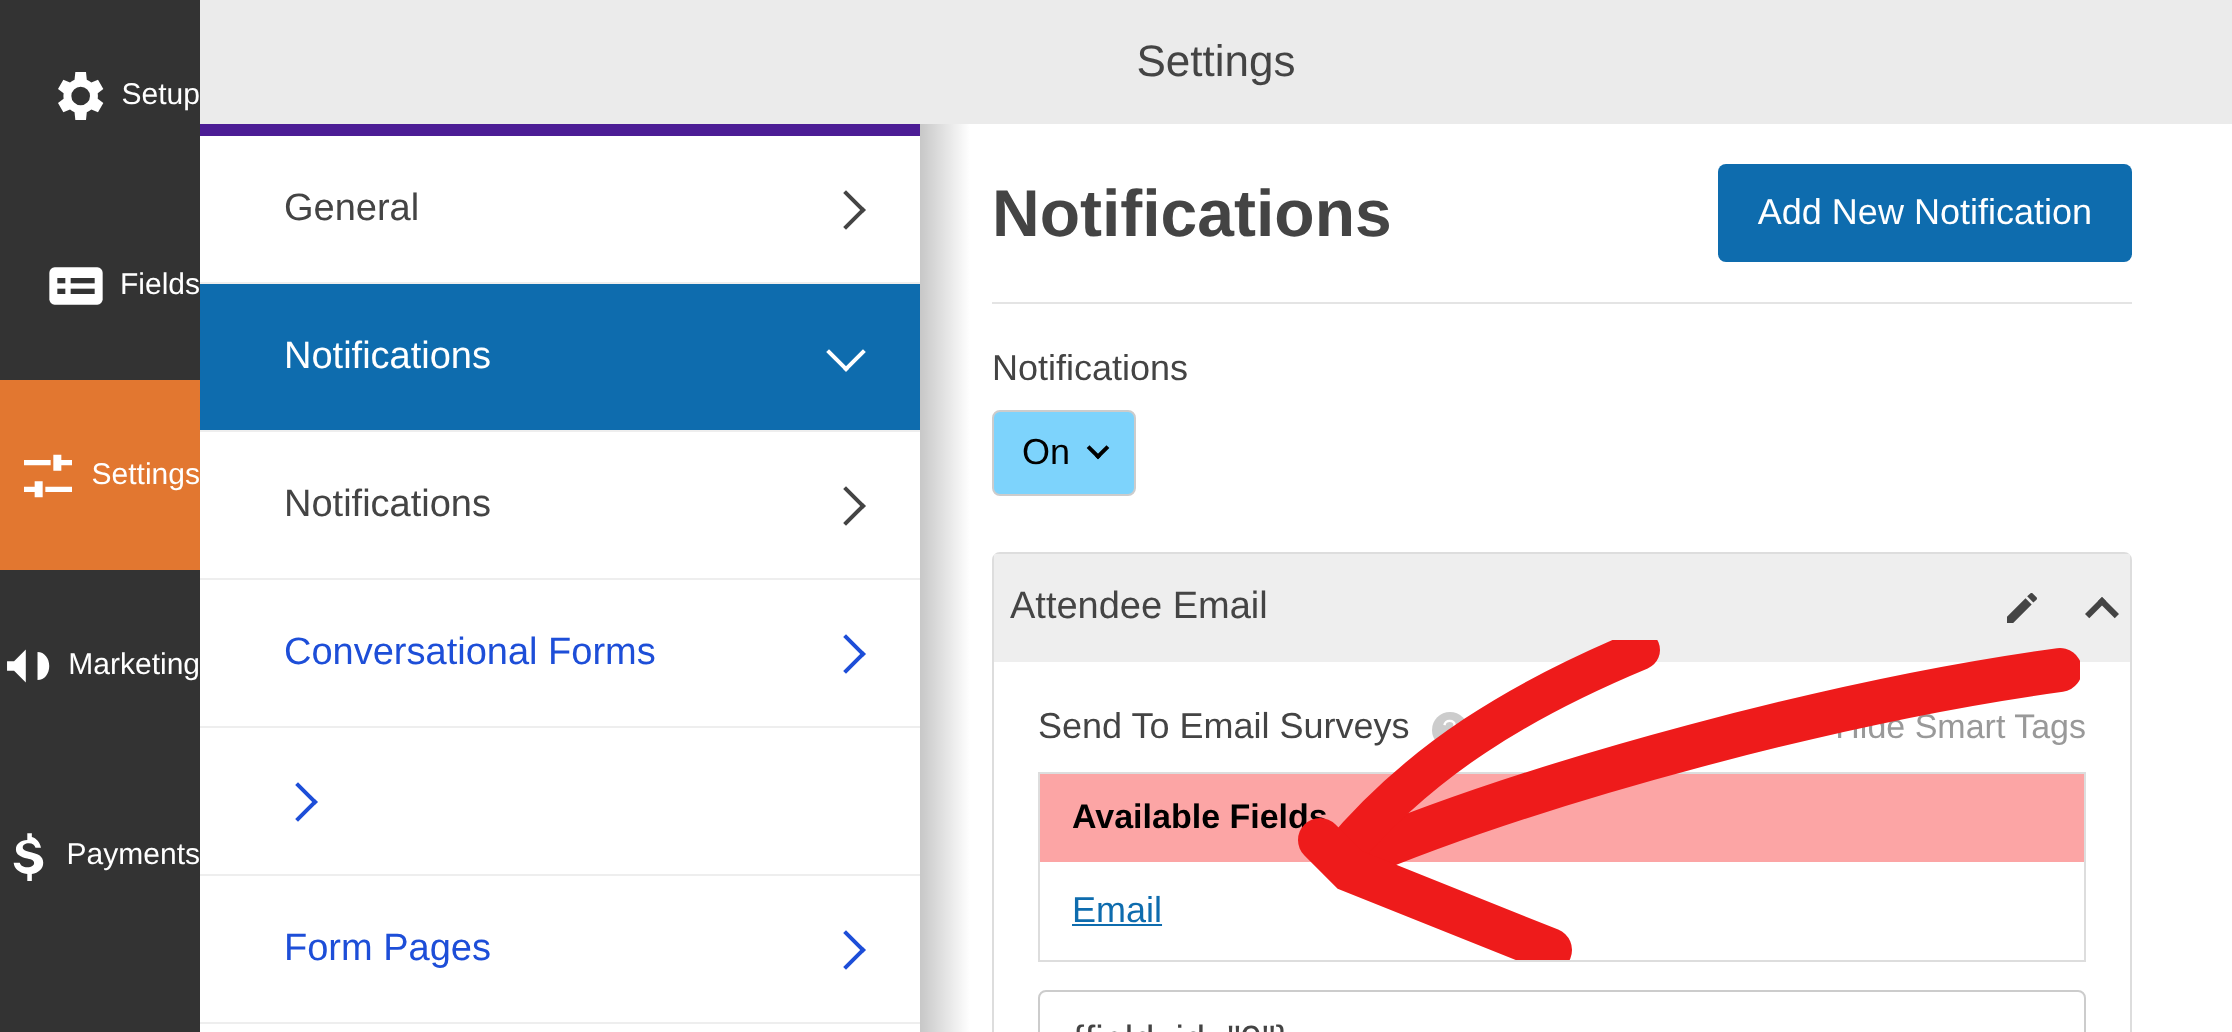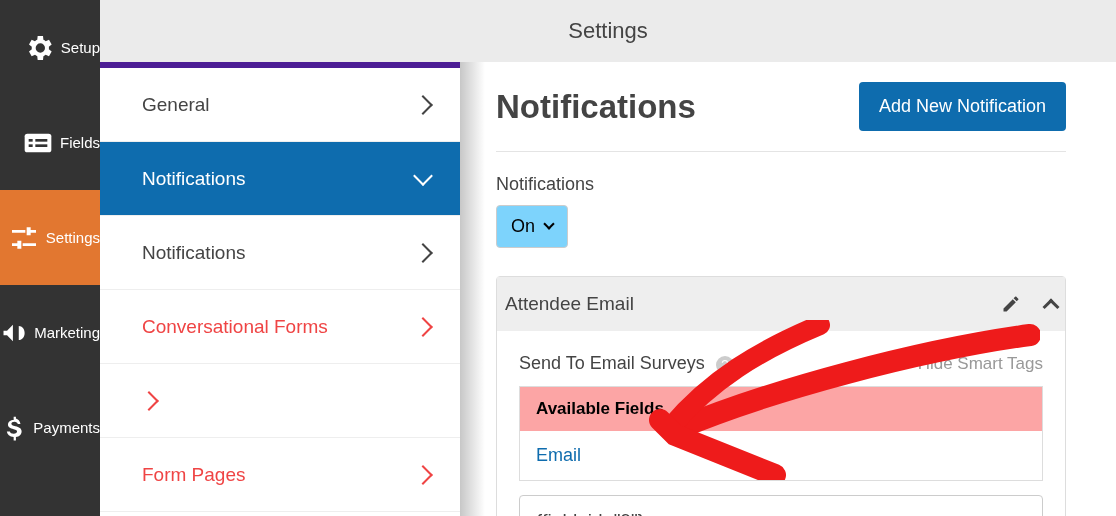--- a/index.html
+++ b/index.html
@@ -5,42 +5,42 @@
 *{box-sizing:border-box;margin:0;padding:0;font-family:-apple-system,BlinkMacSystemFont,"Segoe UI",Helvetica,Arial,sans-serif}
 body{width:1116px;height:516px;display:flex;background:#ebebeb;overflow:hidden;position:relative}
 .rail{width:100px;background:#333;display:flex;flex-direction:column;flex-shrink:0}
 .rail-item{height:95px;display:flex;flex-direction:row;align-items:center;justify-content:flex-end;color:#fff;cursor:pointer;gap:6px}
 .rail-item.active{background:#e27730}
 .rail-item svg{width:32px;height:32px;fill:#fff}
 .rail-label{font-size:15px}
 .sub{width:360px;background:#fff;margin-top:62px;flex-shrink:0;border-top:6px solid #4c1d95;position:relative;z-index:2}
 .sub-item{height:74px;display:flex;align-items:center;justify-content:space-between;padding:0 30px 0 42px;font-size:19px;color:#444;border-bottom:1px solid #eee;cursor:pointer}
 .sub-item.active{background:#0e6cae;color:#fff}
-.sub-item.dim{color:#ef4444}
+.sub-item.dim{color:#1d4ed8}
 .chev{width:14px;height:14px;border-right:2px solid currentColor;border-bottom:2px solid currentColor;transform:rotate(-45deg)}
 .chev.down{transform:rotate(45deg);margin-top:-6px}
 .chev.up{transform:rotate(-135deg);margin-top:6px}
 .topbar{position:absolute;left:100px;right:0;top:0;height:62px;background:#ebebeb;display:flex;align-items:center;justify-content:center;color:#444;font-size:22px;z-index:1}
 .main{flex:1;padding:62px 50px 0 36px;background:#fff;margin-top:0;position:relative}
 .main-inner{padding-top:20px}
 .main-head{display:flex;justify-content:space-between;align-items:center;padding-bottom:20px;border-bottom:1px solid #e4e4e4}
 .h1{font-size:33px;font-weight:600;color:#444}
 .btn-primary{background:#0e6cae;color:#fff;border:none;padding:14px 20px;font-size:18px;border-radius:4px;cursor:pointer}
 .sec-label{margin-top:22px;font-size:18px;color:#444}
 .select{margin-top:10px;border:1px solid #ccc;border-radius:4px;padding:10px 14px;display:inline-flex;align-items:center;gap:10px;font-size:18px;cursor:pointer;background:#7dd3fc}
 .panel{margin-top:28px;border:1px solid #ddd;border-radius:4px}
 .panel-head{background:#eee;padding:16px 8px;display:flex;align-items:center;justify-content:space-between;font-size:19px;color:#444}
 .panel-head-icons{display:flex;gap:24px;align-items:center}
 .panel-body{padding:22px}
 .row-label{display:flex;justify-content:space-between;align-items:center;font-size:18px;color:#444}
 .hide-tags{color:#999;font-size:17px;display:flex;align-items:center;gap:6px;cursor:pointer}
 .fields-box{margin-top:12px;border:1px solid #ddd}
 .fields-head{background:#fca5a5;padding:12px 16px;font-weight:700;font-size:17px}
 .fields-body{padding:14px 16px}
-.field-link{color:#0e6cae;font-size:18px;cursor:pointer}
+.field-link{color:#0e6cae;text-decoration:underline;font-size:18px;cursor:pointer}
 .input{margin-top:14px;width:100%;border:1px solid #ccc;border-radius:4px;padding:14px 16px;font-size:19px;color:#444}
 .help{width:18px;height:18px;border-radius:50%;background:#ccc;color:#fff;display:inline-flex;align-items:center;justify-content:center;font-size:13px;margin-left:6px}
 .shadow{position:absolute;top:62px;bottom:0;left:460px;width:25px;background:linear-gradient(to right,rgba(0,0,0,0.22),rgba(0,0,0,0));pointer-events:none;z-index:3}
 .arrow-svg{position:absolute;pointer-events:none;z-index:10}
 </style>
 </head>
 <body>
 
 <div class="rail">
   <div class="rail-item">

